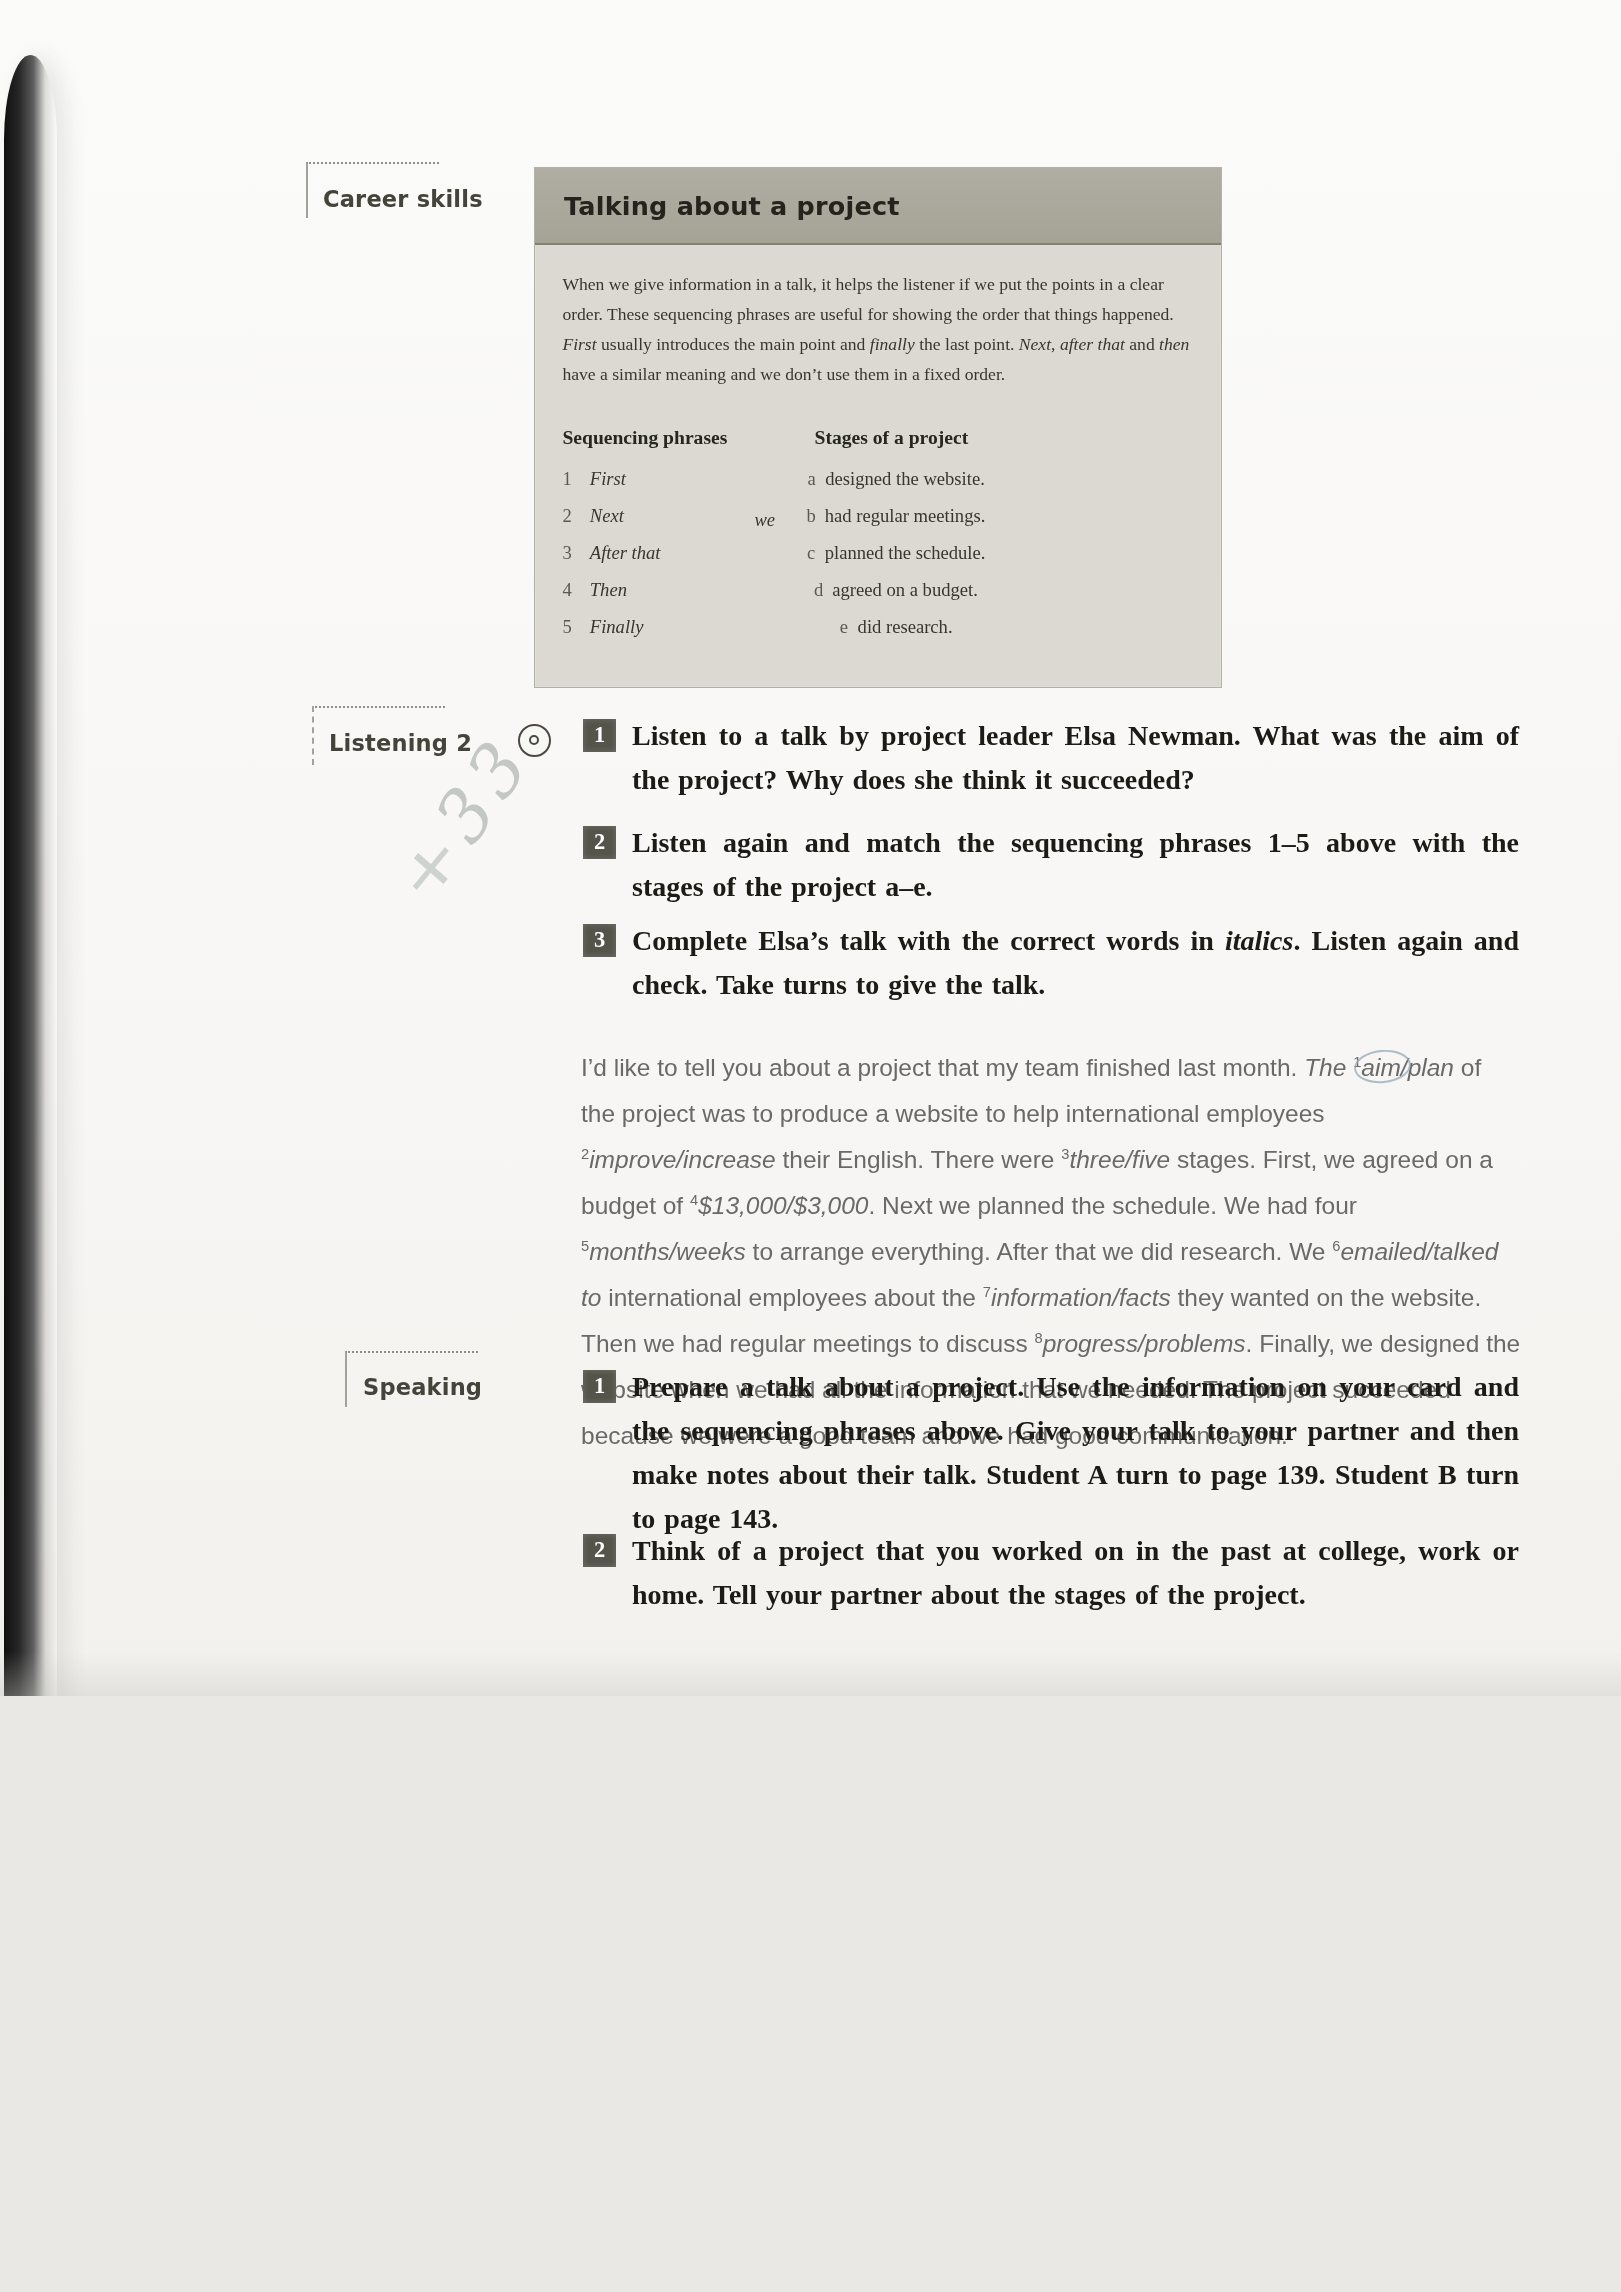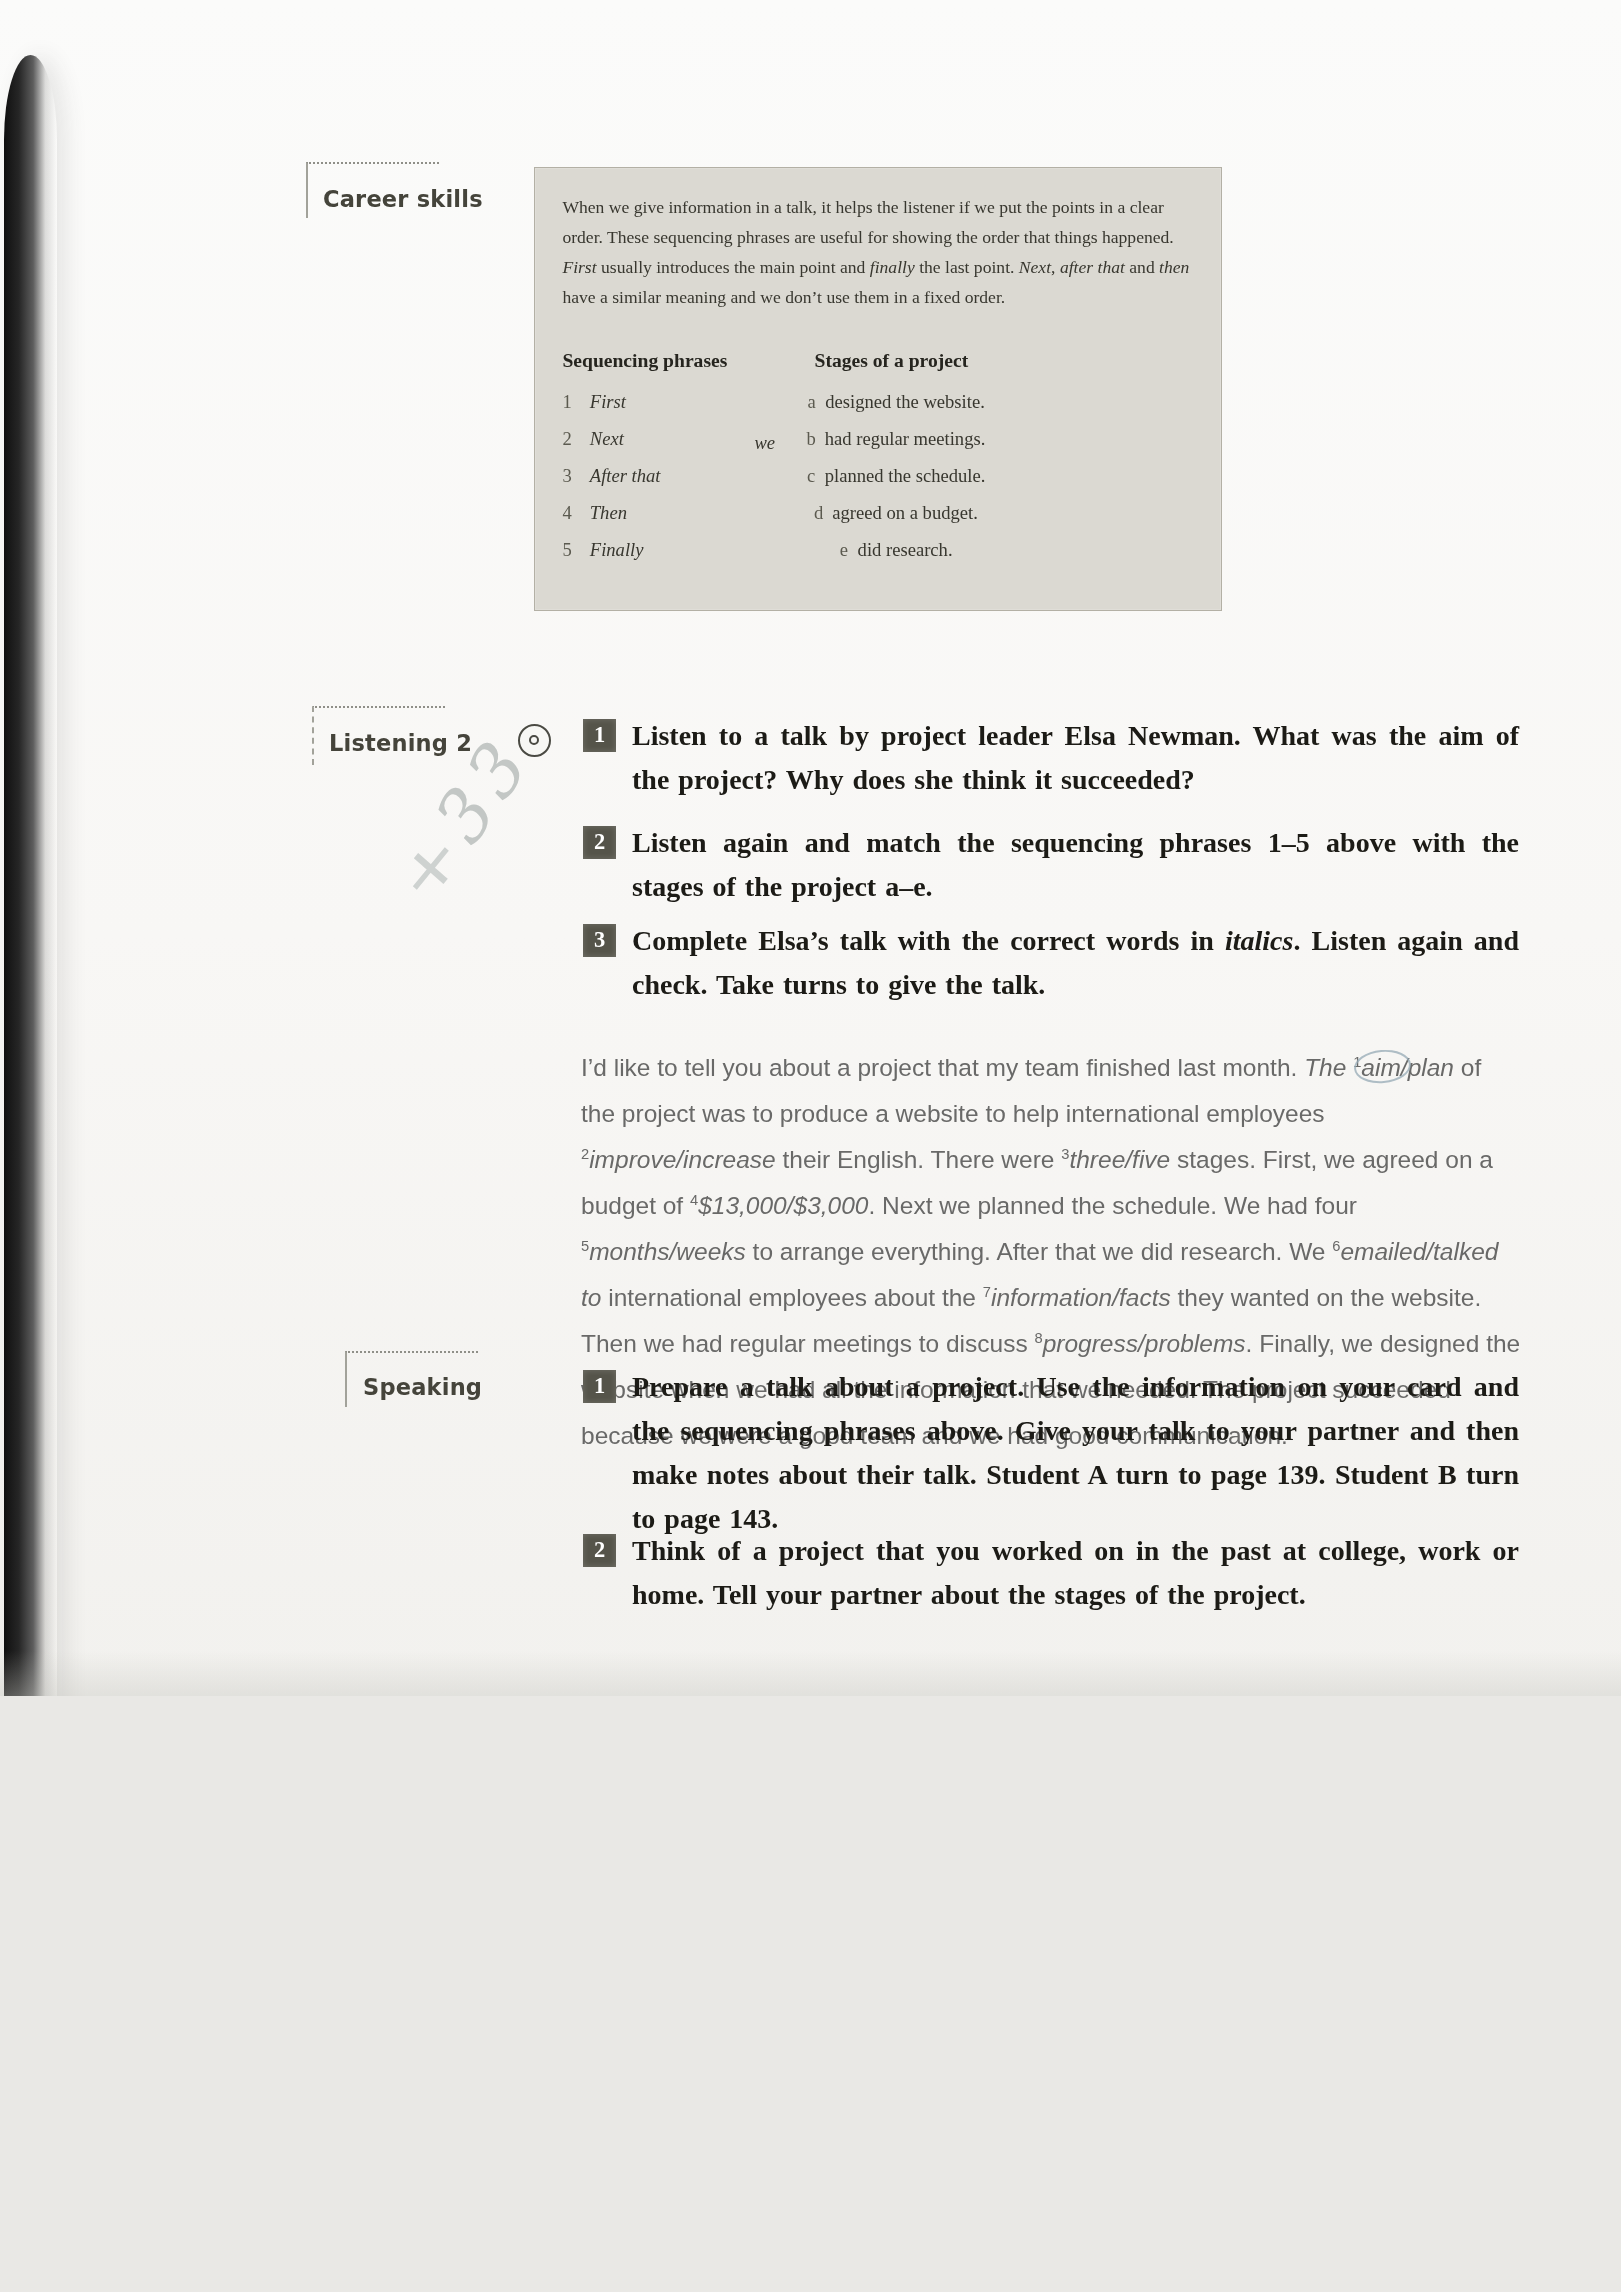--- a/index.html
+++ b/index.html
@@ -80,20 +80,23 @@
 <div id="canvas">
 
   <div class="spine"></div>
   <div class="photo"></div>
   <div class="edge-bottom"></div>
 
   <div class="bracket b1"></div>
   <div class="side-label" style="left:323px;top:186px">Career skills</div>
 
   <div class="box">
+    <div class="box-header">
+      <div class="box-title">Talking about a project</div>
+    </div>
     <div class="box-body">
       <p class="box-intro"><span>When we give information in a talk, it helps the listener if we put the points in a clear order. These sequencing phrases are useful for showing the order that things happened. </span><span class="it">First</span><span> usually introduces the main point and </span><span class="it">finally</span><span> the last point. </span><span class="it">Next</span><span>, </span><span class="it">after that</span><span> and </span><span class="it">then</span><span> have a similar meaning and we don’t use them in a fixed order.</span></p>
       <div class="cols">
         <div class="seq-col">
           <div class="col-heading">Sequencing phrases</div>
           <div class="row"><span class="key">1</span><span class="it">First</span></div>
           <div class="row"><span class="key">2</span><span class="it">Next</span></div>
           <div class="row"><span class="key">3</span><span class="it">After that</span></div>
           <div class="row"><span class="key">4</span><span class="it">Then</span></div>
           <div class="row"><span class="key">5</span><span class="it">Finally</span></div>

